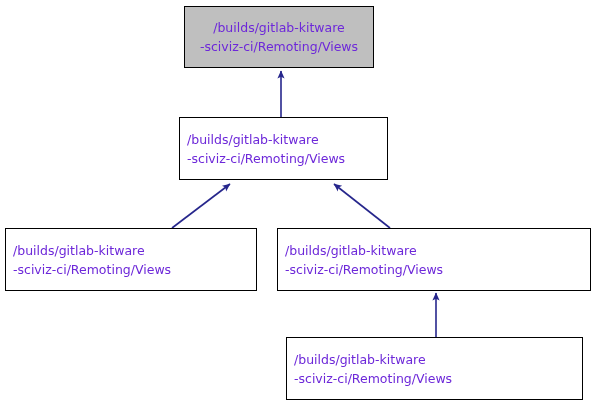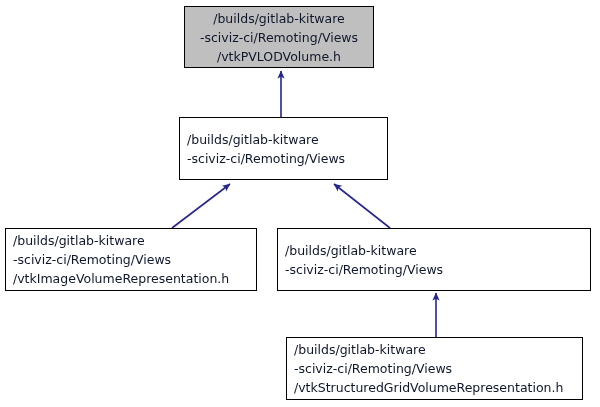--- a/index.html
+++ b/index.html
@@ -26,21 +26,21 @@
     padding: 0 7px;
     z-index: 3;
   }
   .node.highlight {
     background: #bfbfbf;
     border: 1px solid #000000;
   }
   .node .line {
     font-size: 12.5px;
     line-height: 19px;
-    color: #0f172a;
+    color: #6d28d9;
     white-space: nowrap;
     letter-spacing: 0px;
   }
   .node.center .line {
     text-align: center;
   }
   .node.leftal .line {
     text-align: left;
   }
   svg.edges {
@@ -78,38 +78,35 @@
     </g>
 
     <g>
       <line x1="436" y1="337" x2="436" y2="293" stroke="#26268c" stroke-width="1.6" marker-end="url(#arrowhead)"></line>
     </g>
   </svg>
 
   <div class="node highlight center" style="left:184px; top:6px; width:190px; height:62px;">
     <div class="line">/builds/gitlab-kitware</div>
     <div class="line">-sciviz-ci/Remoting/Views</div>
-    <div class="line">/vtkPVLODVolume.h</div>
   </div>
 
   <div class="node leftal" style="left:179px; top:117px; width:209px; height:63px;">
     <div class="line">/builds/gitlab-kitware</div>
     <div class="line">-sciviz-ci/Remoting/Views</div>
   </div>
 
   <div class="node leftal" style="left:5px; top:228px; width:252px; height:63px;">
     <div class="line">/builds/gitlab-kitware</div>
     <div class="line">-sciviz-ci/Remoting/Views</div>
-    <div class="line">/vtkImageVolumeRepresentation.h</div>
   </div>
 
   <div class="node leftal" style="left:277px; top:228px; width:314px; height:63px;">
     <div class="line">/builds/gitlab-kitware</div>
     <div class="line">-sciviz-ci/Remoting/Views</div>
   </div>
 
   <div class="node leftal" style="left:286px; top:337px; width:297px; height:63px;">
     <div class="line">/builds/gitlab-kitware</div>
     <div class="line">-sciviz-ci/Remoting/Views</div>
-    <div class="line">/vtkStructuredGridVolumeRepresentation.h</div>
   </div>
 
 </div>
 
 </body></html>

